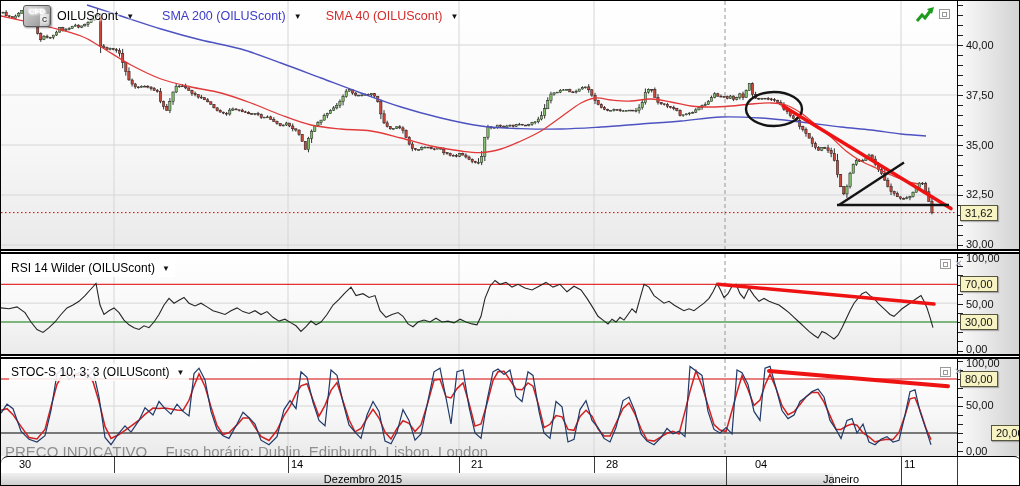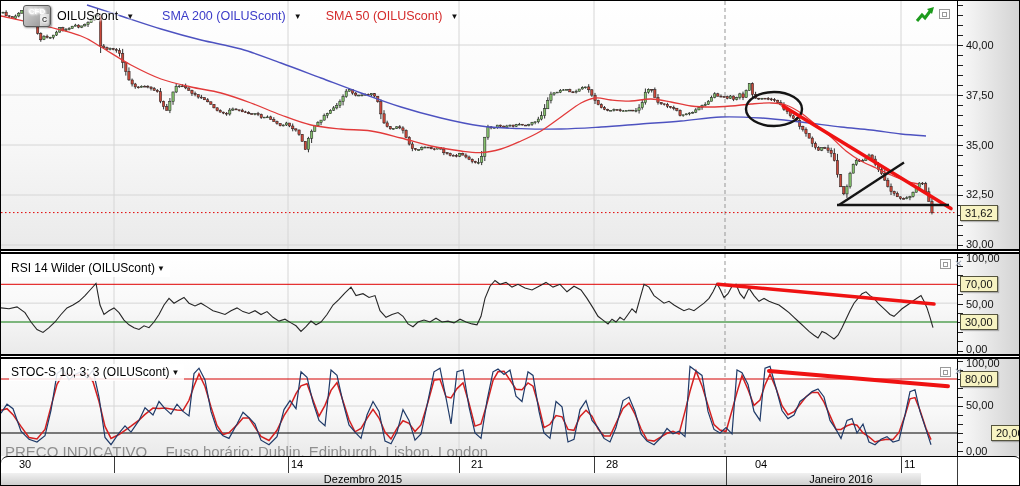--- a/index.html
+++ b/index.html
@@ -12,36 +12,36 @@
        background:linear-gradient(#000 0,#000 2px,#fff 2px,#fff 3px,#000 3px,#000 5px);z-index:6;}
   
   #main-header{position:absolute;left:22px;top:4px;display:flex;align-items:center;gap:6px;z-index:5;
       font-size:12.5px;text-shadow:0 0 3px #fff,1px 1px 2px #fff,-1px -1px 2px #fff;}
   .cfd-icon{width:26px;height:20px;background:linear-gradient(135deg,#d8d8d8,#8e8e8e);border:1px solid #5a5a5a;
       border-radius:3px;color:#fff;font-size:8px;font-weight:bold;text-align:center;line-height:12px;
       position:relative;box-shadow:1px 1px 2px rgba(0,0,0,.4);}
   .cfd-icon i{position:absolute;right:1px;bottom:0;font-style:normal;font-size:7px;color:#444;
       background:linear-gradient(135deg,#f4f4f4,#bbb);padding:0 2px;border-radius:2px 0 2px 0;}
   .caret{font-size:8px;color:#111;margin-left:2px;}
-  .ind-header{position:absolute;left:8px;display:flex;align-items:center;z-index:5;font-size:12px;color:#000;
+  .ind-header{position:absolute;left:8px;display:flex;align-items:center;gap:5px;z-index:5;font-size:12px;color:#000;
       background:rgba(255,255,255,.86);padding:1px 5px 2px 2px;}
   
   #axis{position:absolute;left:956px;top:0;width:64px;height:455px;
       background:linear-gradient(90deg,#fafafa,#d2d2d2);border-left:1px solid #000;box-sizing:border-box;z-index:4;}
   .tick{position:absolute;left:0;width:5px;height:1px;background:#222;}
   .axlabel{position:absolute;left:8px;font-size:11px;color:#111;white-space:nowrap;transform:translateY(-6px);}
   .badge{position:absolute;left:2px;font-size:11px;color:#111;background:#f7f3c2;border:1px solid #55543e;
       padding:0 4px;height:14px;line-height:14px;transform:translateY(-8px);white-space:nowrap;
       box-shadow:1px 1px 1px rgba(0,0,0,.25);}
   
   #time-row{position:absolute;left:0;top:455px;width:1020px;height:34px;background:#fff;
       border-top:1px solid #000;border-bottom:1px solid #000;box-sizing:border-box;z-index:7;border-radius:7px;}
   .tdiv{position:absolute;top:0;width:1px;height:100%;background:#3a3a3a;}
   .tlabel{position:absolute;top:1px;font-size:11px;color:#000;}
-  #month-row{position:absolute;left:0;top:472px;width:920px;height:14px;
+  #month-row{position:absolute;left:0;top:472px;width:832px;height:14px;
       background:linear-gradient(180deg,#f1f1f1,#c9c9c9);z-index:7;}
   .mlabel{position:absolute;top:0;font-size:11px;color:#000;line-height:13px;transform:translateX(-50%);}
   #status-bar{position:absolute;left:4px;top:442px;z-index:6;font-size:15px;color:#8f8f8f;white-space:nowrap;}
   #status-bar span{margin-right:14px;}
   
   .win-ic{position:absolute;z-index:6;}
   .restore{width:11px;height:10px;border:1px solid #9a9a9a;background:rgba(255,255,255,.5);box-sizing:border-box;}
   .restore:before{content:"";display:block;margin:2px;height:3px;border:1px solid #9a9a9a;}
   .close-x{width:11px;height:10px;color:#9aa4b4;font-size:10px;line-height:10px;font-weight:bold;text-align:center;}
 </style>
@@ -707,21 +707,21 @@
     <span class="cfd-icon">
       <span>CFD</span>
       <i>C</i>
     </span>
     <span style="color:#000;">OILUScont</span>
     <span class="caret">▼</span>
     <span style="width:16px;"></span>
     <span style="color:#3b3bc8;">SMA 200 (OILUScont)</span>
     <span class="caret">▼</span>
     <span style="width:12px;"></span>
-    <span style="color:#d42b2b;">SMA 50 (OILUScont)</span>
+    <span style="color:#d42b2b;">SMA 40 (OILUScont)</span>
     <span class="caret">▼</span>
   </div>
 
   <div class="ind-header" style="top:259px;">
     <span>RSI 14 Wilder (OILUScont)</span>
     <span class="caret">▼</span>
   </div>
   <div class="ind-header" style="top:363px;">
     <span>STOC-S 10; 3; 3 (OILUScont)</span>
     <span class="caret">▼</span>

